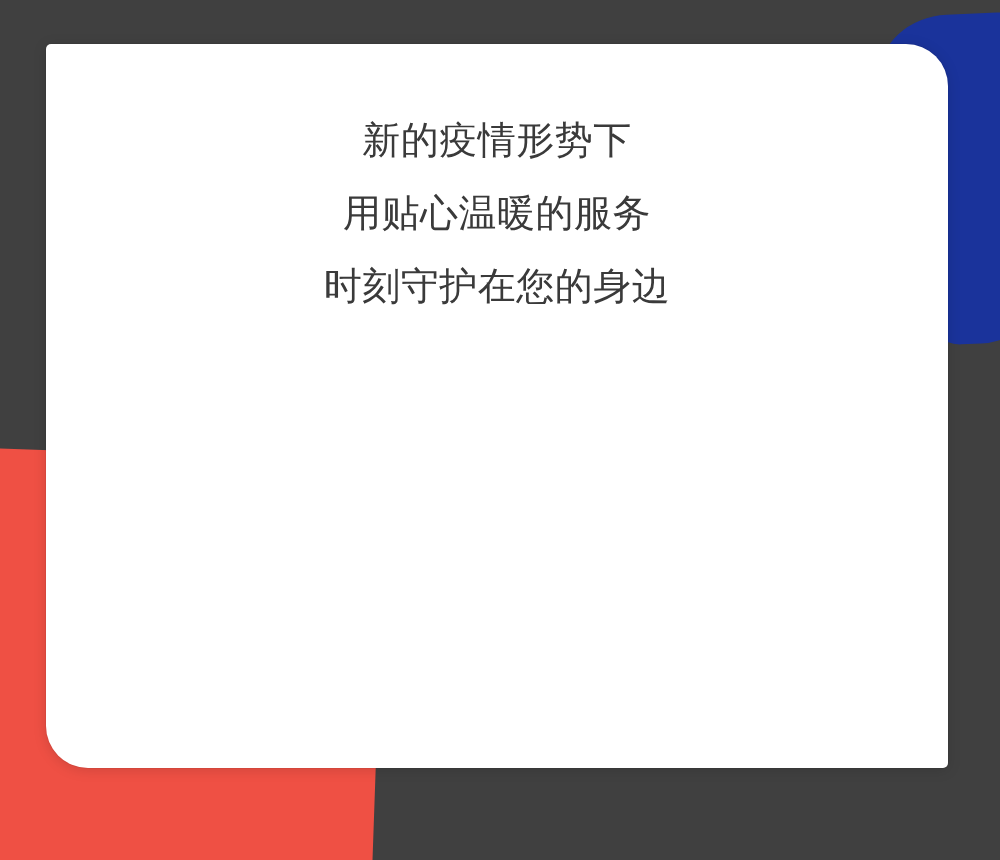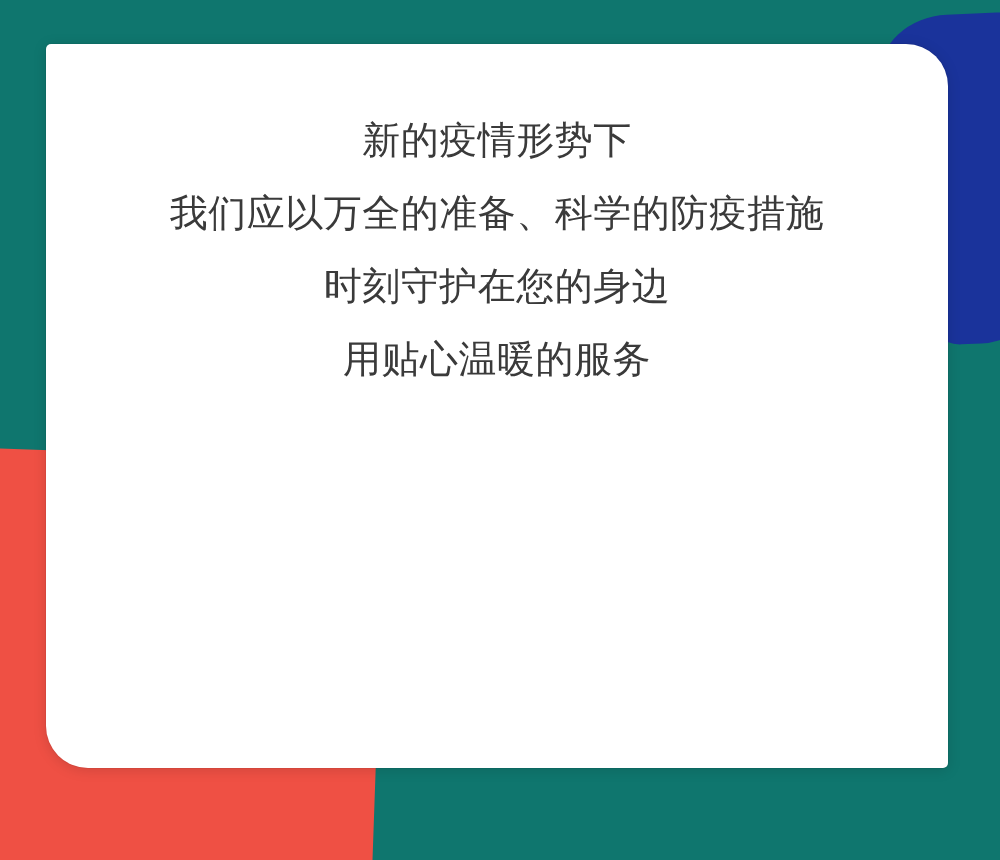--- a/index.html
+++ b/index.html
@@ -4,21 +4,21 @@
 <style>
   html, body {
     margin: 0;
     padding: 0;
     background: #ffffff;
   }
   #poster {
     position: relative;
     width: 1000px;
     height: 860px;
-    background: #0f766e;
+    background: #404040;
     overflow: hidden;
     font-family: "Liberation Sans", "DejaVu Sans", sans-serif;
   }
 
   
   .blob-blue {
     position: absolute;
     left: 884px;
     top: 16px;
     width: 180px;
@@ -74,19 +74,18 @@
 <body>
 
 <div id="poster">
 
   <div class="blob-blue"></div>
   <div class="blob-red"></div>
 
   <div class="card">
     <div class="text-block">
       <span class="line">新的疫情形势下</span>
-      <span class="line">我们应以万全的准备、科学的防疫措施</span>
+      <span class="line">用贴心温暖的服务</span>
       <span class="line">时刻守护在您的身边</span>
-      <span class="line">用贴心温暖的服务</span>
     </div>
   </div>
 
 </div>
 
 </body></html>

